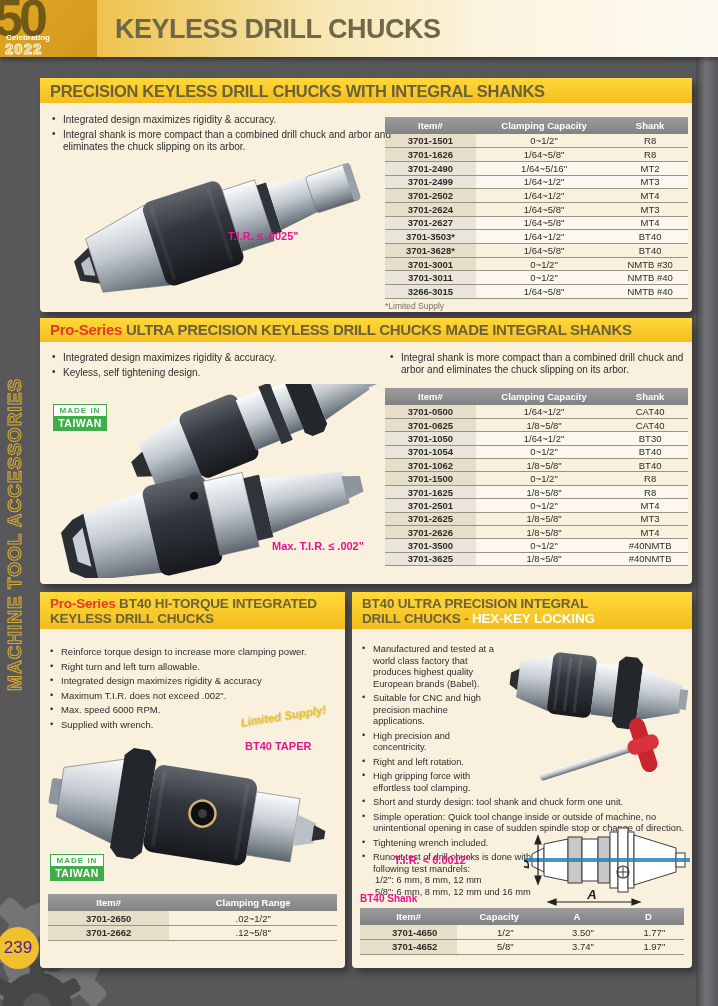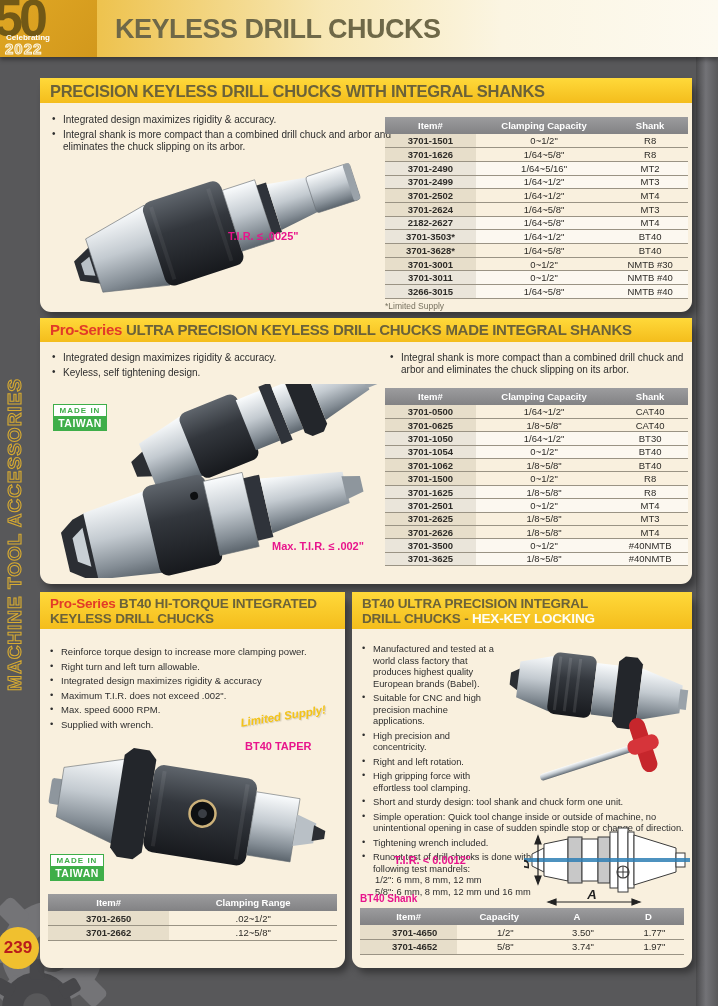--- a/index.html
+++ b/index.html
@@ -18,25 +18,25 @@
     color:rgba(255,255,255,.18); -webkit-text-stroke:1px #fdf6e0; }
   .page-title { position:absolute; left:115px; top:14px; font-size:27px; font-weight:bold; color:#6e6848; letter-spacing:-.5px; }
 
   
   .side-text { position:absolute; left:4px; top:378px; z-index:1;
     writing-mode:vertical-rl; transform:rotate(180deg);
     font-size:19px; font-weight:bold; letter-spacing:1px; white-space:nowrap;
     color:#58585a; -webkit-text-stroke:1.1px #d8ab31; }
   .page-badge { position:absolute; left:-3px; top:927px; width:42px; height:42px; border-radius:50%;
     background:#f0c02f; z-index:6; display:flex; align-items:center; justify-content:center; }
-  .page-badge span { font-size:17px; font-weight:bold; color:#b91c1c; }
+  .page-badge span { font-size:17px; font-weight:normal; color:#4c1d95; }
   .gear { position:absolute; z-index:0; }
 
   
-  .panel { position:absolute; background:#f9f0de; border-radius:11px; z-index:2;
+  .panel { position:absolute; background:#f9f0de; border-radius:4px; z-index:2;
     box-shadow:4px 5px 7px rgba(0,0,0,.38); }
   .banner { background:linear-gradient(180deg,#ffd93a 0%,#f4bd1c 100%);
     color:#6b6239; font-weight:bold; line-height:1.12; padding:4px 10px 3px 10px; }
   .banner .red { color:#e23a28; }
   .banner .white { color:#fdfdf6; }
   .b1 { font-size:16.5px; letter-spacing:-.3px; }
   .b2 { font-size:15px; letter-spacing:-.3px; }
   .b3 { font-size:13.5px; letter-spacing:-.2px; }
 
   ul.bullets { list-style:none; }
@@ -203,21 +203,21 @@
             <td class="c-item">3701-2502</td>
             <td>1/64~1/2"</td>
             <td>MT4</td>
           </tr>
           <tr>
             <td class="c-item">3701-2624</td>
             <td>1/64~5/8"</td>
             <td>MT3</td>
           </tr>
           <tr>
-            <td class="c-item">2182-2627</td>
+            <td class="c-item">3701-2627</td>
             <td>1/64~5/8"</td>
             <td>MT4</td>
           </tr>
           <tr>
             <td class="c-item">3701-3503*</td>
             <td>1/64~1/2"</td>
             <td>BT40</td>
           </tr>
           <tr>
             <td class="c-item">3701-3628*</td>

